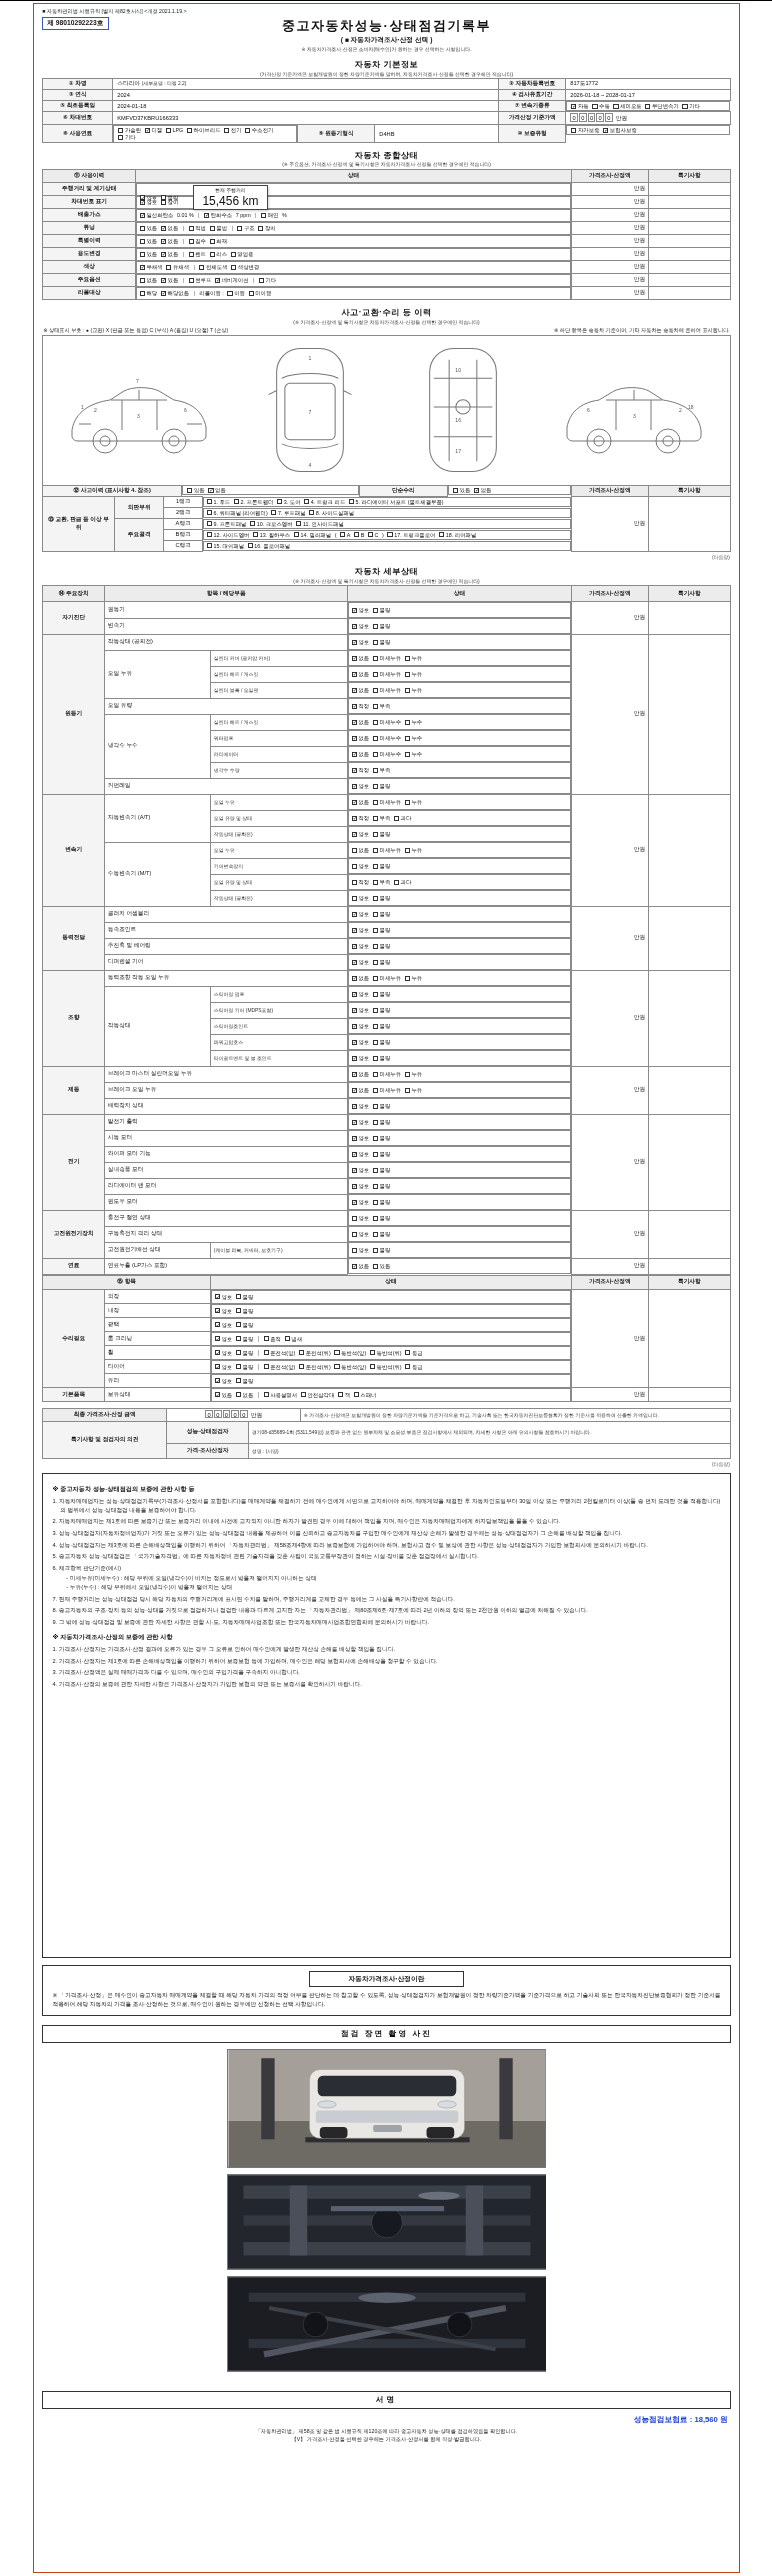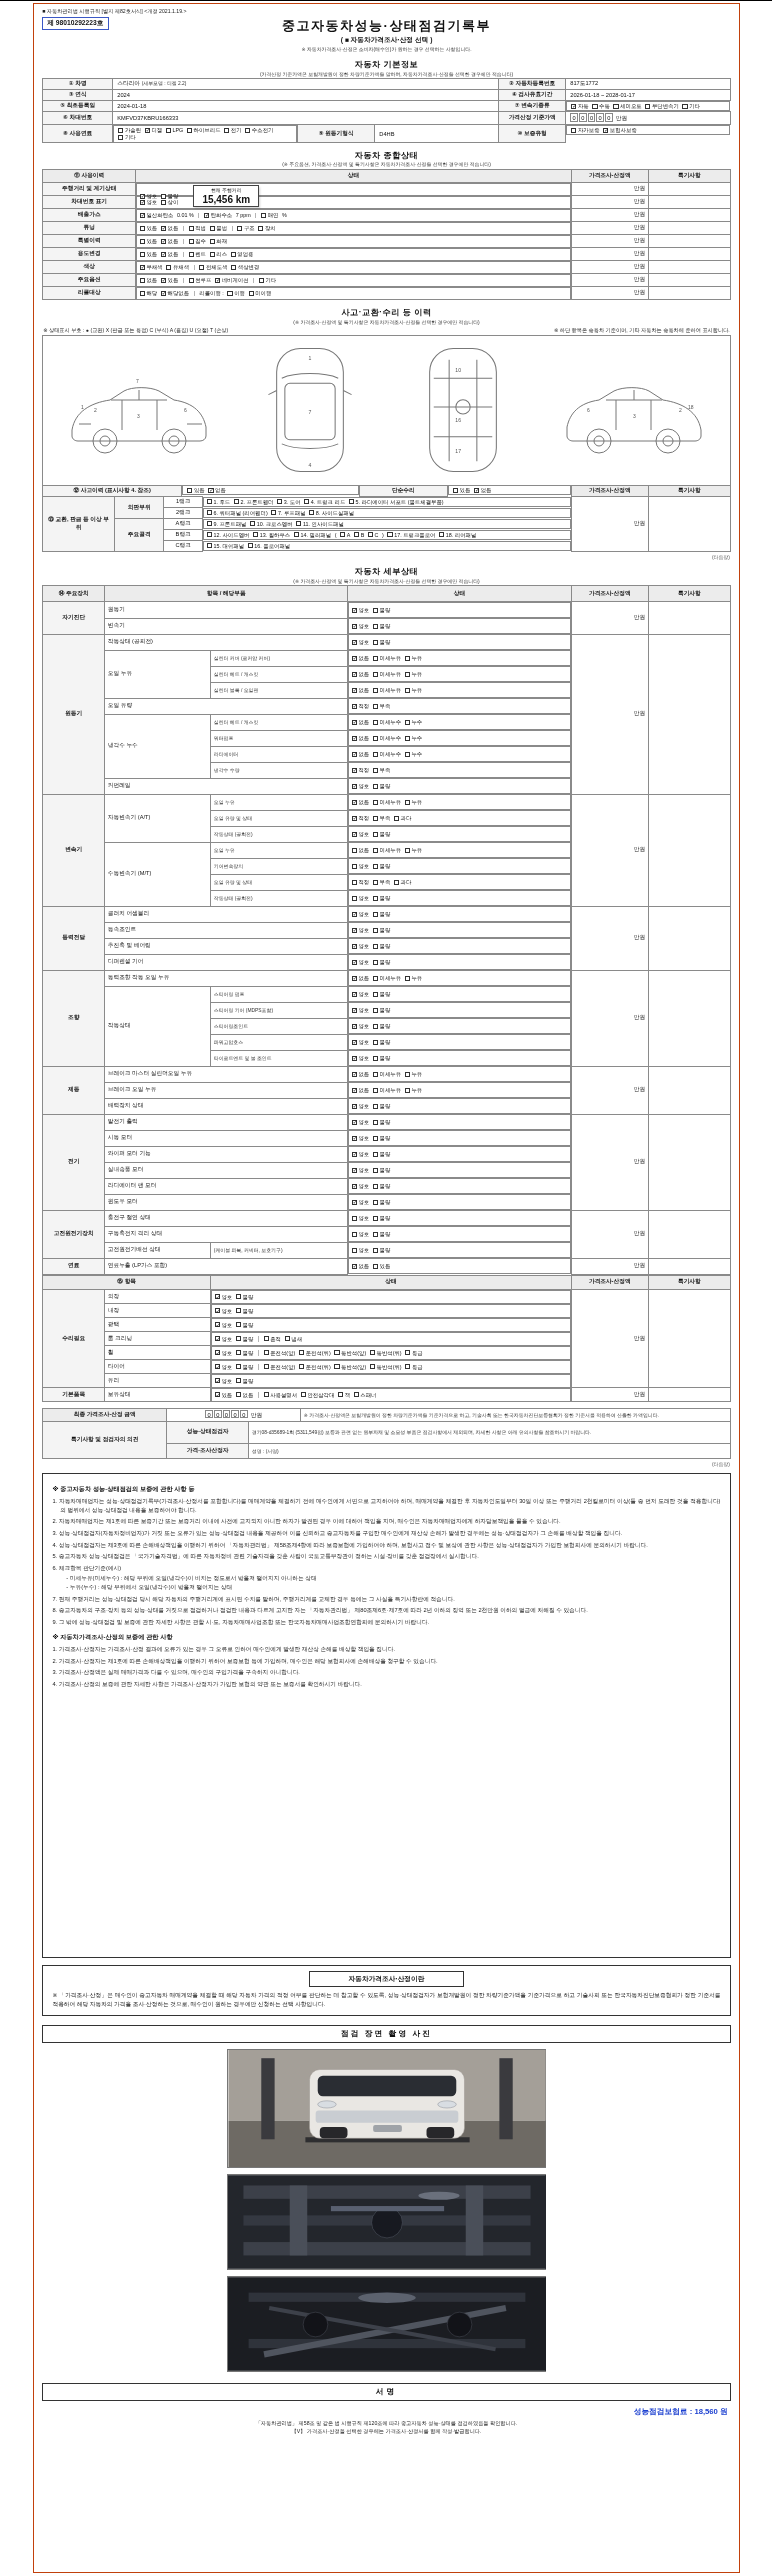--- a/index.html
+++ b/index.html
@@ -26,41 +26,41 @@
 .cb{display:inline-flex;align-items:center;margin-right:3.6px;font-size:5.4px;white-space:nowrap}
 .cb .cl{line-height:6.2px}
 .bx{display:inline-block;width:5.2px;height:5.2px;border:0.5px solid #333;margin-right:1.5px;position:relative;background:#fff;flex:none}
 .bx.on::before{content:"✓";position:absolute;left:0px;top:-1.5px;font-size:5.7px;font-weight:bold;color:#000}
 .sep{display:inline-block;width:0;height:5.7px;border-left:0.5px solid #b5b5b5;margin:0 4.6px 0 1px;vertical-align:middle}
 .stflex{display:flex;flex-wrap:wrap;align-items:center;row-gap:1px}
 .digit{display:inline-block;width:7.7px;height:8.8px;border:0.5px solid #888;text-align:center;font-size:5.7px;line-height:8.2px;margin-right:1px;background:#fff}
 .unit{font-size:5.7px;margin-left:2.1px}
 .callout{display:inline-flex;flex-direction:column;align-items:center;border:1px solid #444;padding:1.5px 8.2px;margin-left:11.3px;background:#fff;box-shadow:1px 1.5px 2.1px rgba(0,0,0,.18)}
 .callout-lab{font-size:4.9px;color:#222}
-.callout-val{font-size:10px;font-weight:bold;margin-top:0.5px}
+.callout-val{font-size:12px;font-weight:normal;margin-top:0.5px}
 .legendrow{display:flex;justify-content:space-between;font-size:5.2px;color:#222;margin:2.1px 1px 1px}
 .diagbox{border:0.5px solid #8a8a8a;border-bottom:none;display:flex;justify-content:space-around;align-items:center;height:150px;background:#fff}
 .marker{text-align:right;font-size:4.9px;color:#555;margin:1.5px 1px 0}
 .dt td{height:16px;padding:0.5px 2.6px}
 .sum td{height:13px}
 .msc td{height:14px}
 .gcol{background:#f4f4f4;text-align:center;font-weight:bold}
 .pcol,.price{text-align:right;color:#222}
 .noteb{border:1px solid #333;margin-top:6.2px;min-height:485px}
 .noteb .nh{border-bottom:0.8px solid #333;text-align:center;font-weight:bold;font-size:7.7px;padding:3.1px;letter-spacing:3.1px}
 .noteb .nb{padding:5.2px 9.3px 7.2px}
 .nsec-h{font-weight:bold;font-size:6.2px;margin:6.2px 0 2.6px}
 .nitem{font-size:5.7px;line-height:1.5;margin:3.1px 0;text-align:justify;padding-left:7.7px;text-indent:-7.7px;color:#1a1a1a}
 .nsub{text-indent:0;padding-left:6.2px;margin-top:1px;color:#222}
 .defbox{border:1px solid #333;margin-top:7.2px;padding-bottom:5.2px}
 .defbox .dtitle{width:155px;margin:5.2px auto 3.1px;border:0.8px solid #333;text-align:center;font-weight:bold;font-size:6.7px;padding:2.6px}
 .defbox .dtext{padding:1px 9.3px;font-size:5.7px;line-height:1.55;text-align:justify}
 .pband{border:1px solid #333;text-align:center;font-weight:bold;font-size:7.7px;padding:3.1px;margin-top:8.2px;letter-spacing:2.1px}
 .photo{width:319px;margin:6.2px auto 0;border:0.5px solid #777;font-size:0;line-height:0}
-.signband{border:1px solid #333;text-align:center;font-weight:bold;font-size:7.7px;padding:3.1px;margin-top:11px;letter-spacing:3.1px}
+.signband{border:1px solid #333;text-align:center;font-weight:bold;font-size:7.7px;padding:3.1px;margin-top:19px;letter-spacing:3.1px}
 .premium{text-align:right;font-weight:bold;font-size:7.7px;margin:5.2px 3.1px 2.1px}
 .signlines{text-align:center;font-size:5.2px;color:#222;line-height:1.6}
 svg text{font-family:"Liberation Sans",sans-serif}
 </style>
 </head>
 <body>
 
 <div class="topline"></div>
 <div class="sheet">
 

